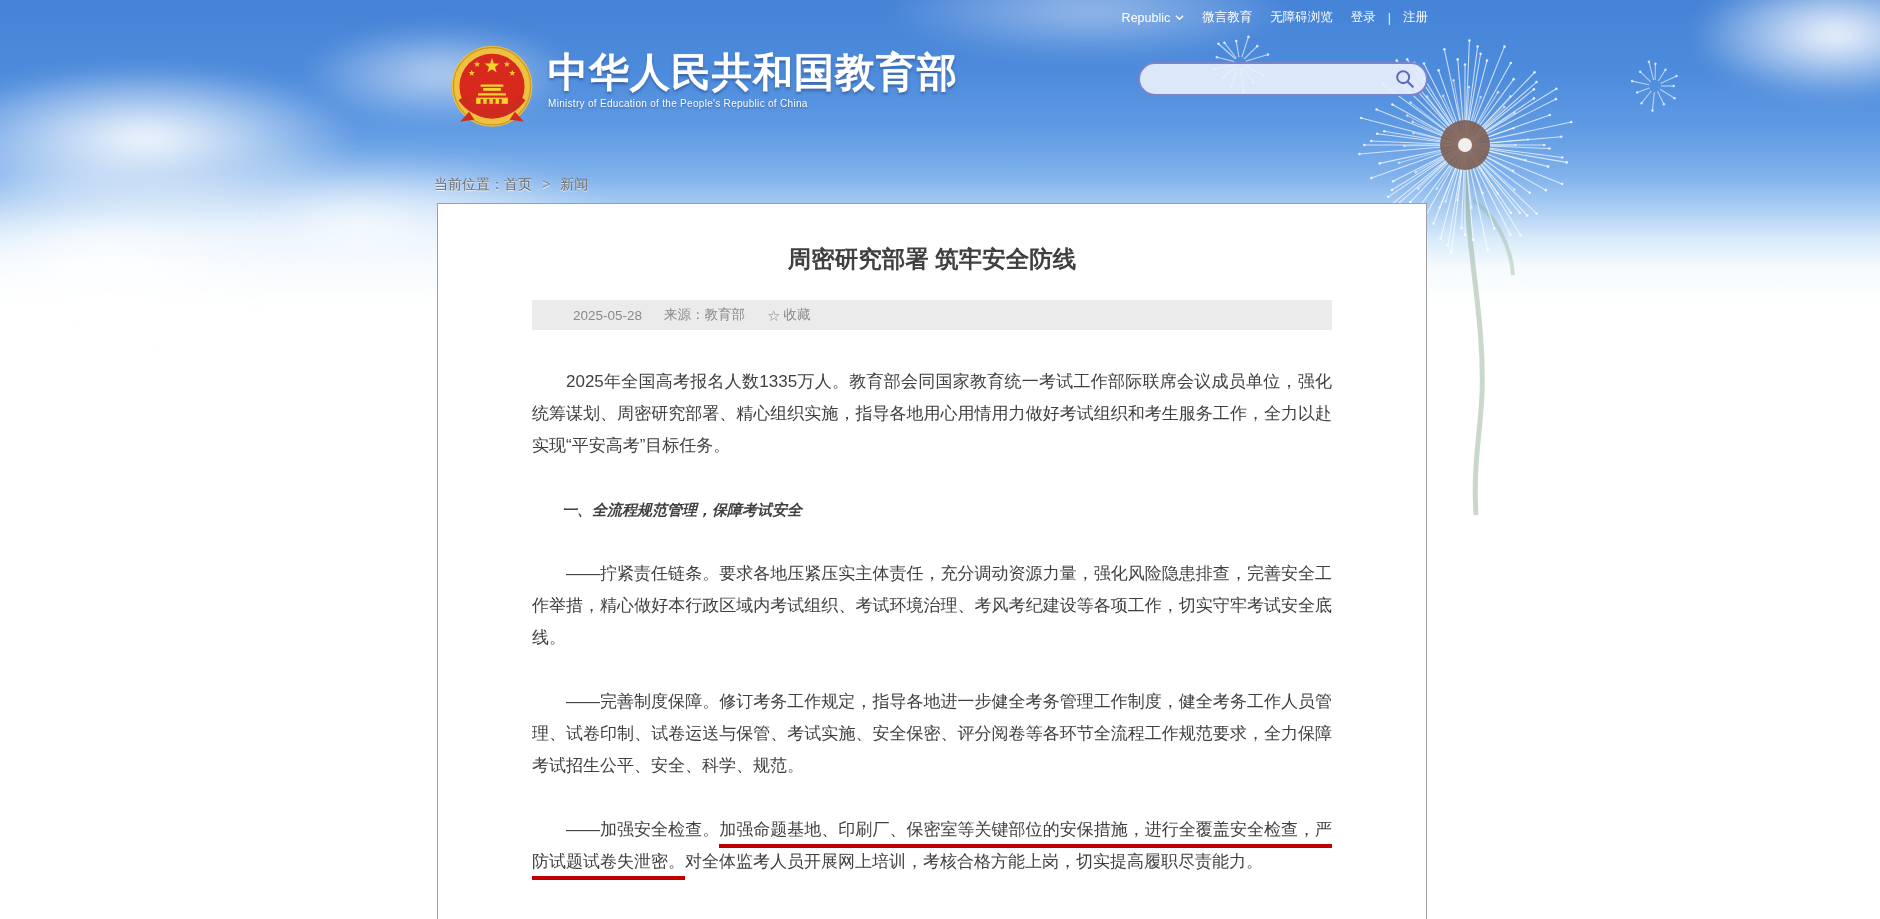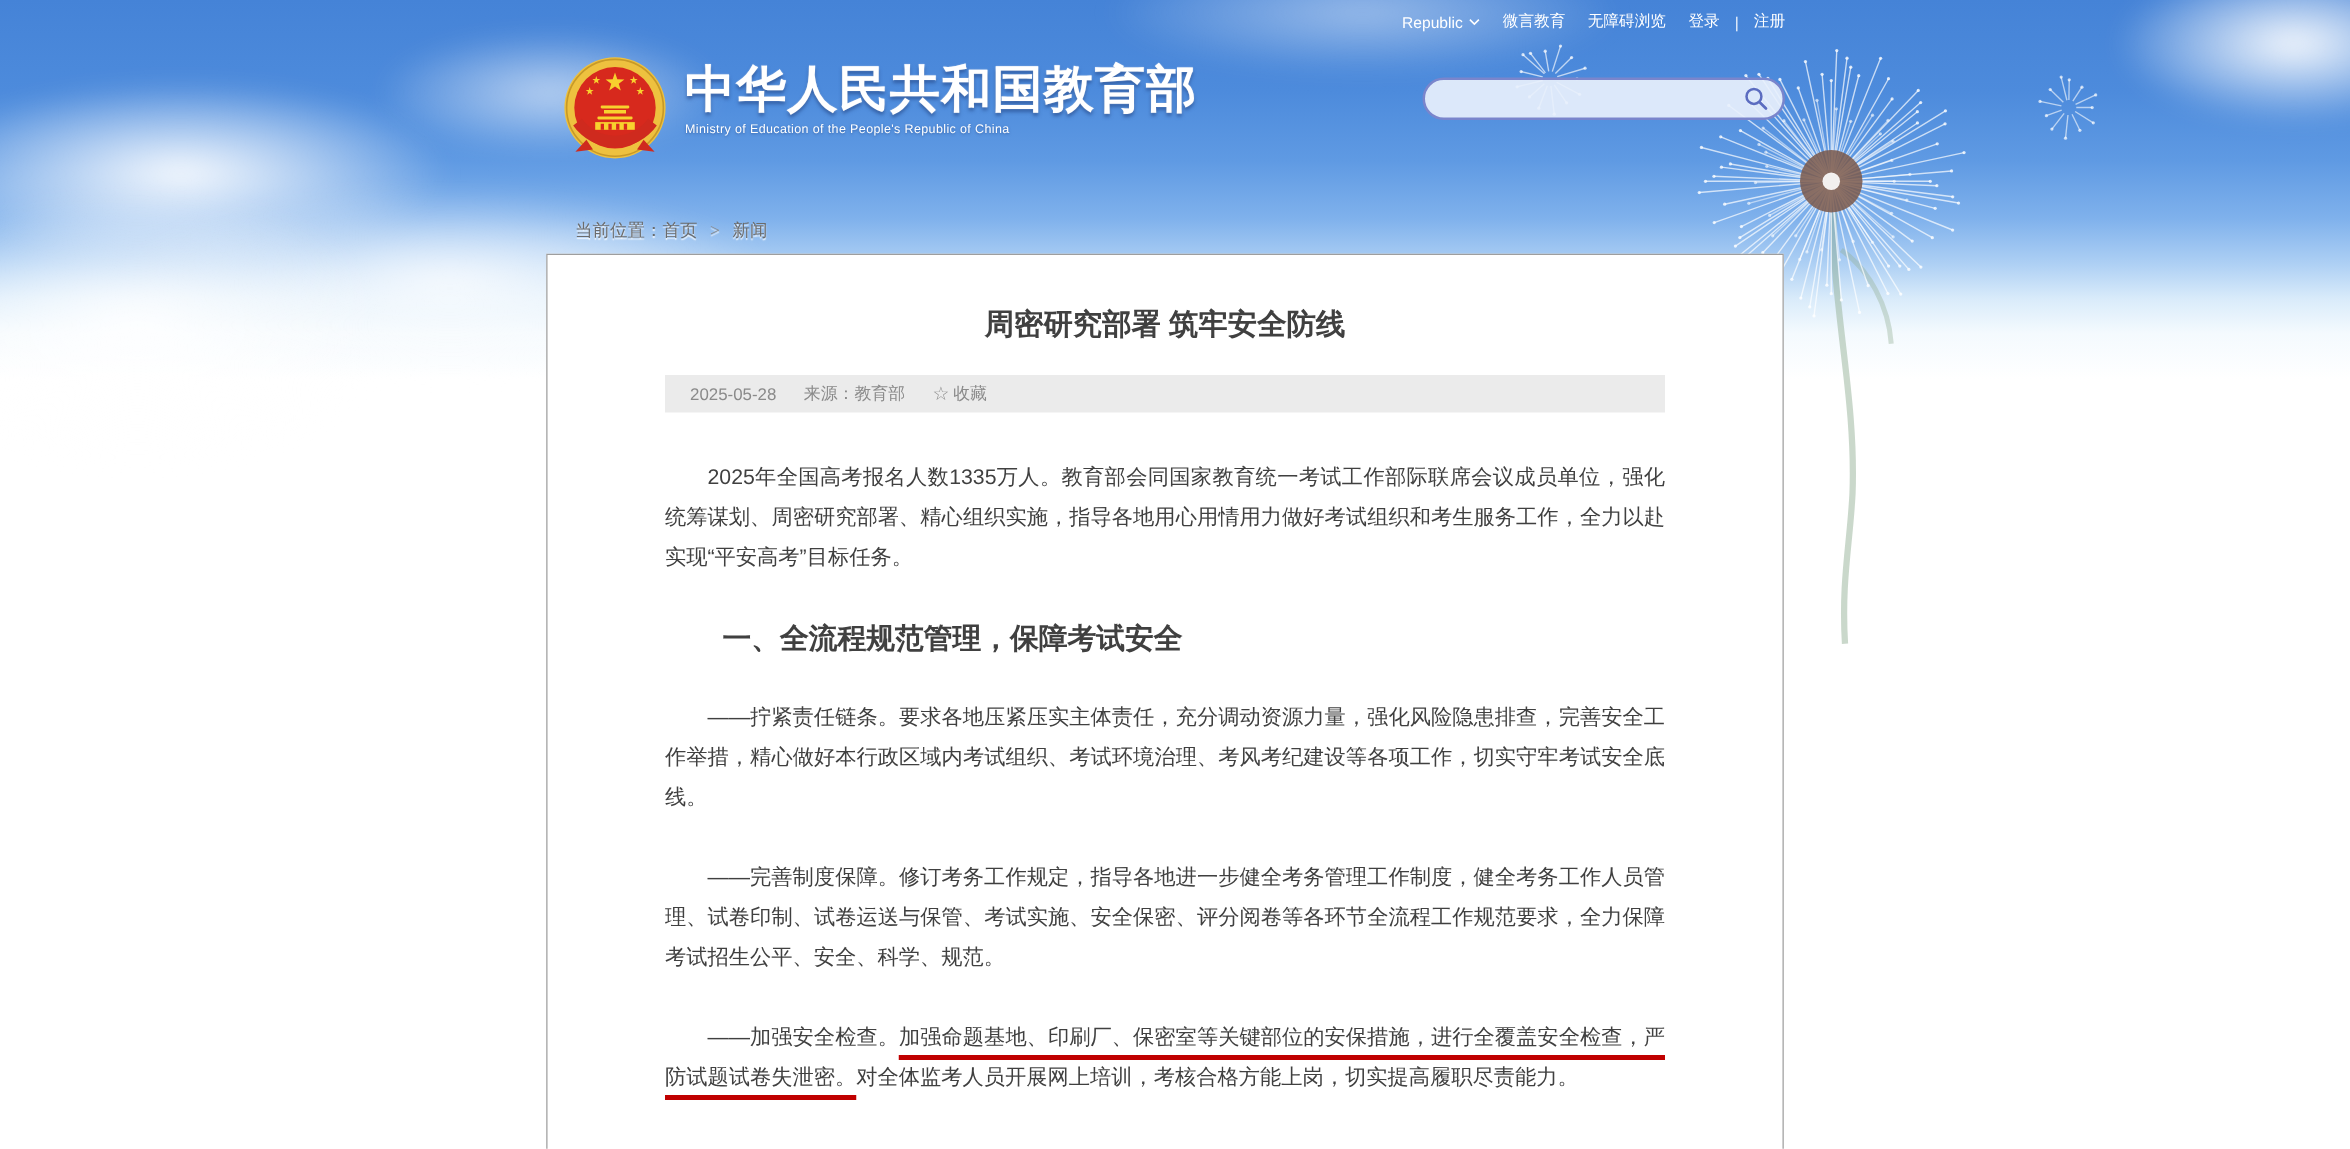--- a/index.html
+++ b/index.html
@@ -47,44 +47,44 @@
     border:2px solid #7a85cc;border-radius:18px;
     box-sizing:border-box;display:flex;align-items:center;
   }
   .search-input{
     flex:1;border:none;outline:none;background:transparent;
     padding:0 8px 0 16px;font-size:14px;color:#334;height:26px;
   }
   .search-btn{border:none;background:transparent;padding:0 10px 0 0;cursor:pointer;display:flex;align-items:center;}
   
   .breadcrumb{
-    position:absolute;left:460px;top:176px;z-index:3;
-    font-size:14px;color:#6b6b6b;text-shadow:0 1px 1px rgba(255,255,255,.9);font-family:Liberation Serif, serif;
+    position:absolute;left:434px;top:176px;z-index:3;
+    font-size:14px;color:#6b6b6b;text-shadow:0 1px 1px rgba(255,255,255,.9);
   }
   .breadcrumb a{color:#6b6b6b;text-decoration:none;cursor:pointer;}
   .crumb-sep{margin:0 10px;color:#8a8a8a;}
   
   .card{
     position:absolute;left:437px;top:203px;width:990px;height:760px;z-index:2;
     background:#ffffff;border:1px solid #9e9e9e;box-sizing:border-box;
   }
   .card-inner{padding:38px 94px 0 94px;}
   .article-title{
     text-align:center;font-size:23.5px;font-weight:bold;color:#404040;line-height:34px;margin:0;
   }
   .meta-bar{
     margin-top:24px;height:30px;background:#ebebeb;
     display:flex;align-items:center;gap:22px;
-    padding-left:20px;font-size:13.5px;color:#8a8a8a;
+    padding-left:41px;font-size:13.5px;color:#8a8a8a;
   }
   .fav{display:flex;align-items:center;gap:3px;cursor:pointer;}
   .fav-star{font-size:15px;line-height:1;}
   .article-body{margin-top:36px;font-size:17px;line-height:32px;color:#404040;}
   .article-body p{margin:0 0 32px 0;text-indent:2em;text-align:justify;}
-  .section-heading{font-weight:bold;font-size:23px;}
+  .section-heading{font-weight:bold;font-size:15px;font-style:italic;}
   .red-underline{border-bottom:4px solid #c00000;padding-bottom:5px;}
 </style>
 </head>
 <body>
 
 <div class="cloud c1"></div>
 <div class="cloud c2"></div>
 <div class="cloud c3"></div>
 <div class="cloud c4"></div>
 <div class="cloud c5"></div>

